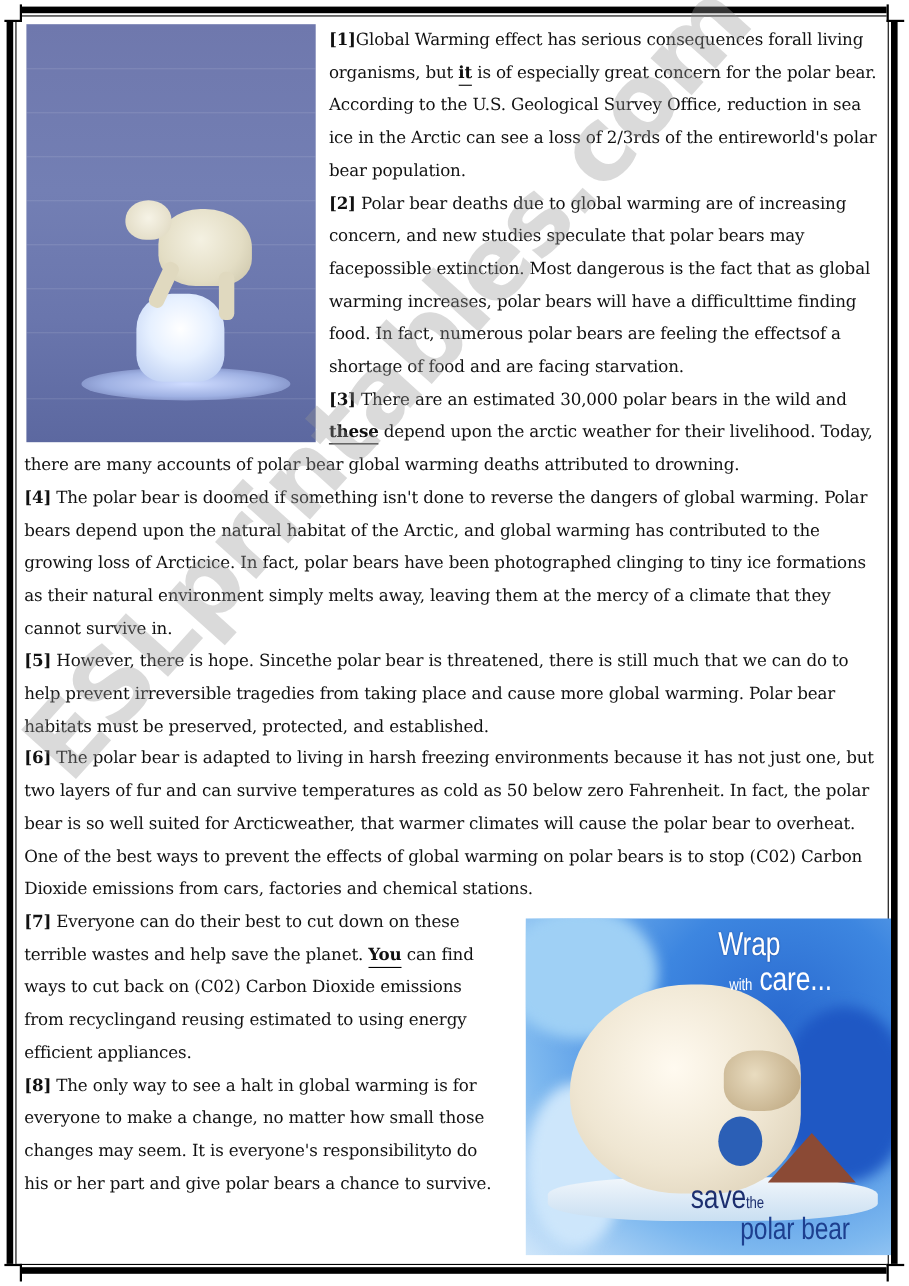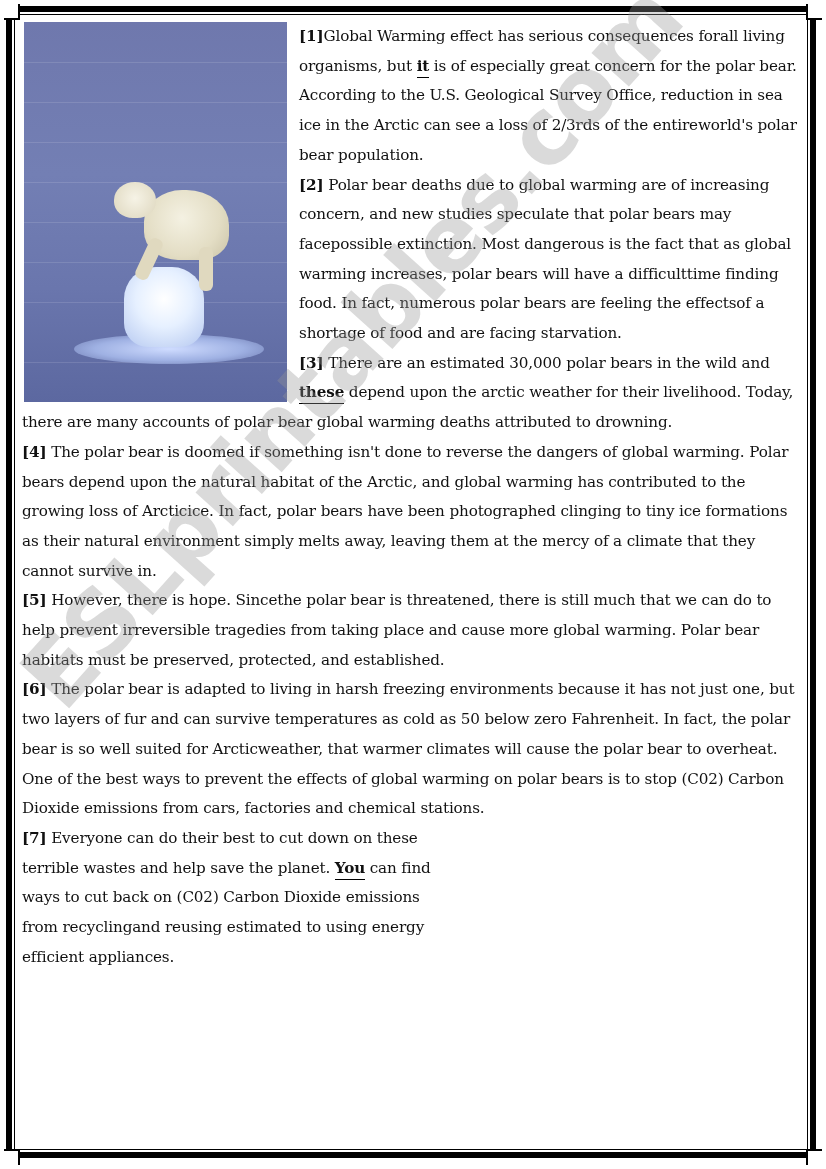--- a/index.html
+++ b/index.html
@@ -111,17 +111,34 @@
   <p>
     <span class="num">[5]</span><span> However, there is hope. Sincethe polar bear is threatened, there is still much that we can do to help prevent irreversible tragedies from taking place and cause more global warming.  Polar bear habitats must be preserved, protected, and established.</span>
   </p>
   <p>
     <span class="num">[6]</span><span> The polar bear is adapted to living in harsh freezing environments because it has not just one, but two layers of fur and can survive temperatures as cold as 50 below zero Fahrenheit. In fact, the polar bear is so well suited for Arcticweather, that warmer climates will cause the polar bear to overheat.  One of the best ways to prevent the effects of global warming on polar bears is to stop (C02) Carbon Dioxide emissions from cars, factories and chemical stations.</span>
   </p>
   <div class="narrow">
     <p>
       <span class="num">[7]</span><span> Everyone can do their best to cut down on these terrible wastes and help save the planet. </span><span class="ul">You</span><span> can find ways to cut back on (C02) Carbon Dioxide emissions from recyclingand reusing estimated to using energy efficient appliances.</span>
     </p>
+    <p>
+      <span class="num">[8]</span><span>   The only way to see a halt in global warming is for everyone to make a change, no matter how small those changes may seem. It is everyone's responsibilityto do his or her part and give polar bears a chance to survive.</span>
+    </p>
   </div>
 
+  <div class="img-save-bear">
+    <div class="wash" style="left:-20px;top:-10px;width:140px;height:120px;background:#9fd0f5"></div>
+    <div class="wash" style="left:230px;top:80px;width:120px;height:160px;background:#1f58c4"></div>
+    <div class="wash" style="left:0;top:150px;width:90px;height:150px;background:#cde6fb"></div>
+    <div class="ice-floor"></div>
+    <div class="head"></div>
+    <div class="snout"></div>
+    <div class="mouth"></div>
+    <div class="mountain"></div>
+    <div class="t-wrap">Wrap</div>
+    <div class="t-care"><small>with</small> <span>care...</span></div>
+    <div class="t-save"><span>save</span><small>the</small></div>
+    <div class="t-polar">polar bear</div>
+  </div>
 </div>
 
 <div class="watermark">ESLprintables.com</div>
 
 </body></html>

